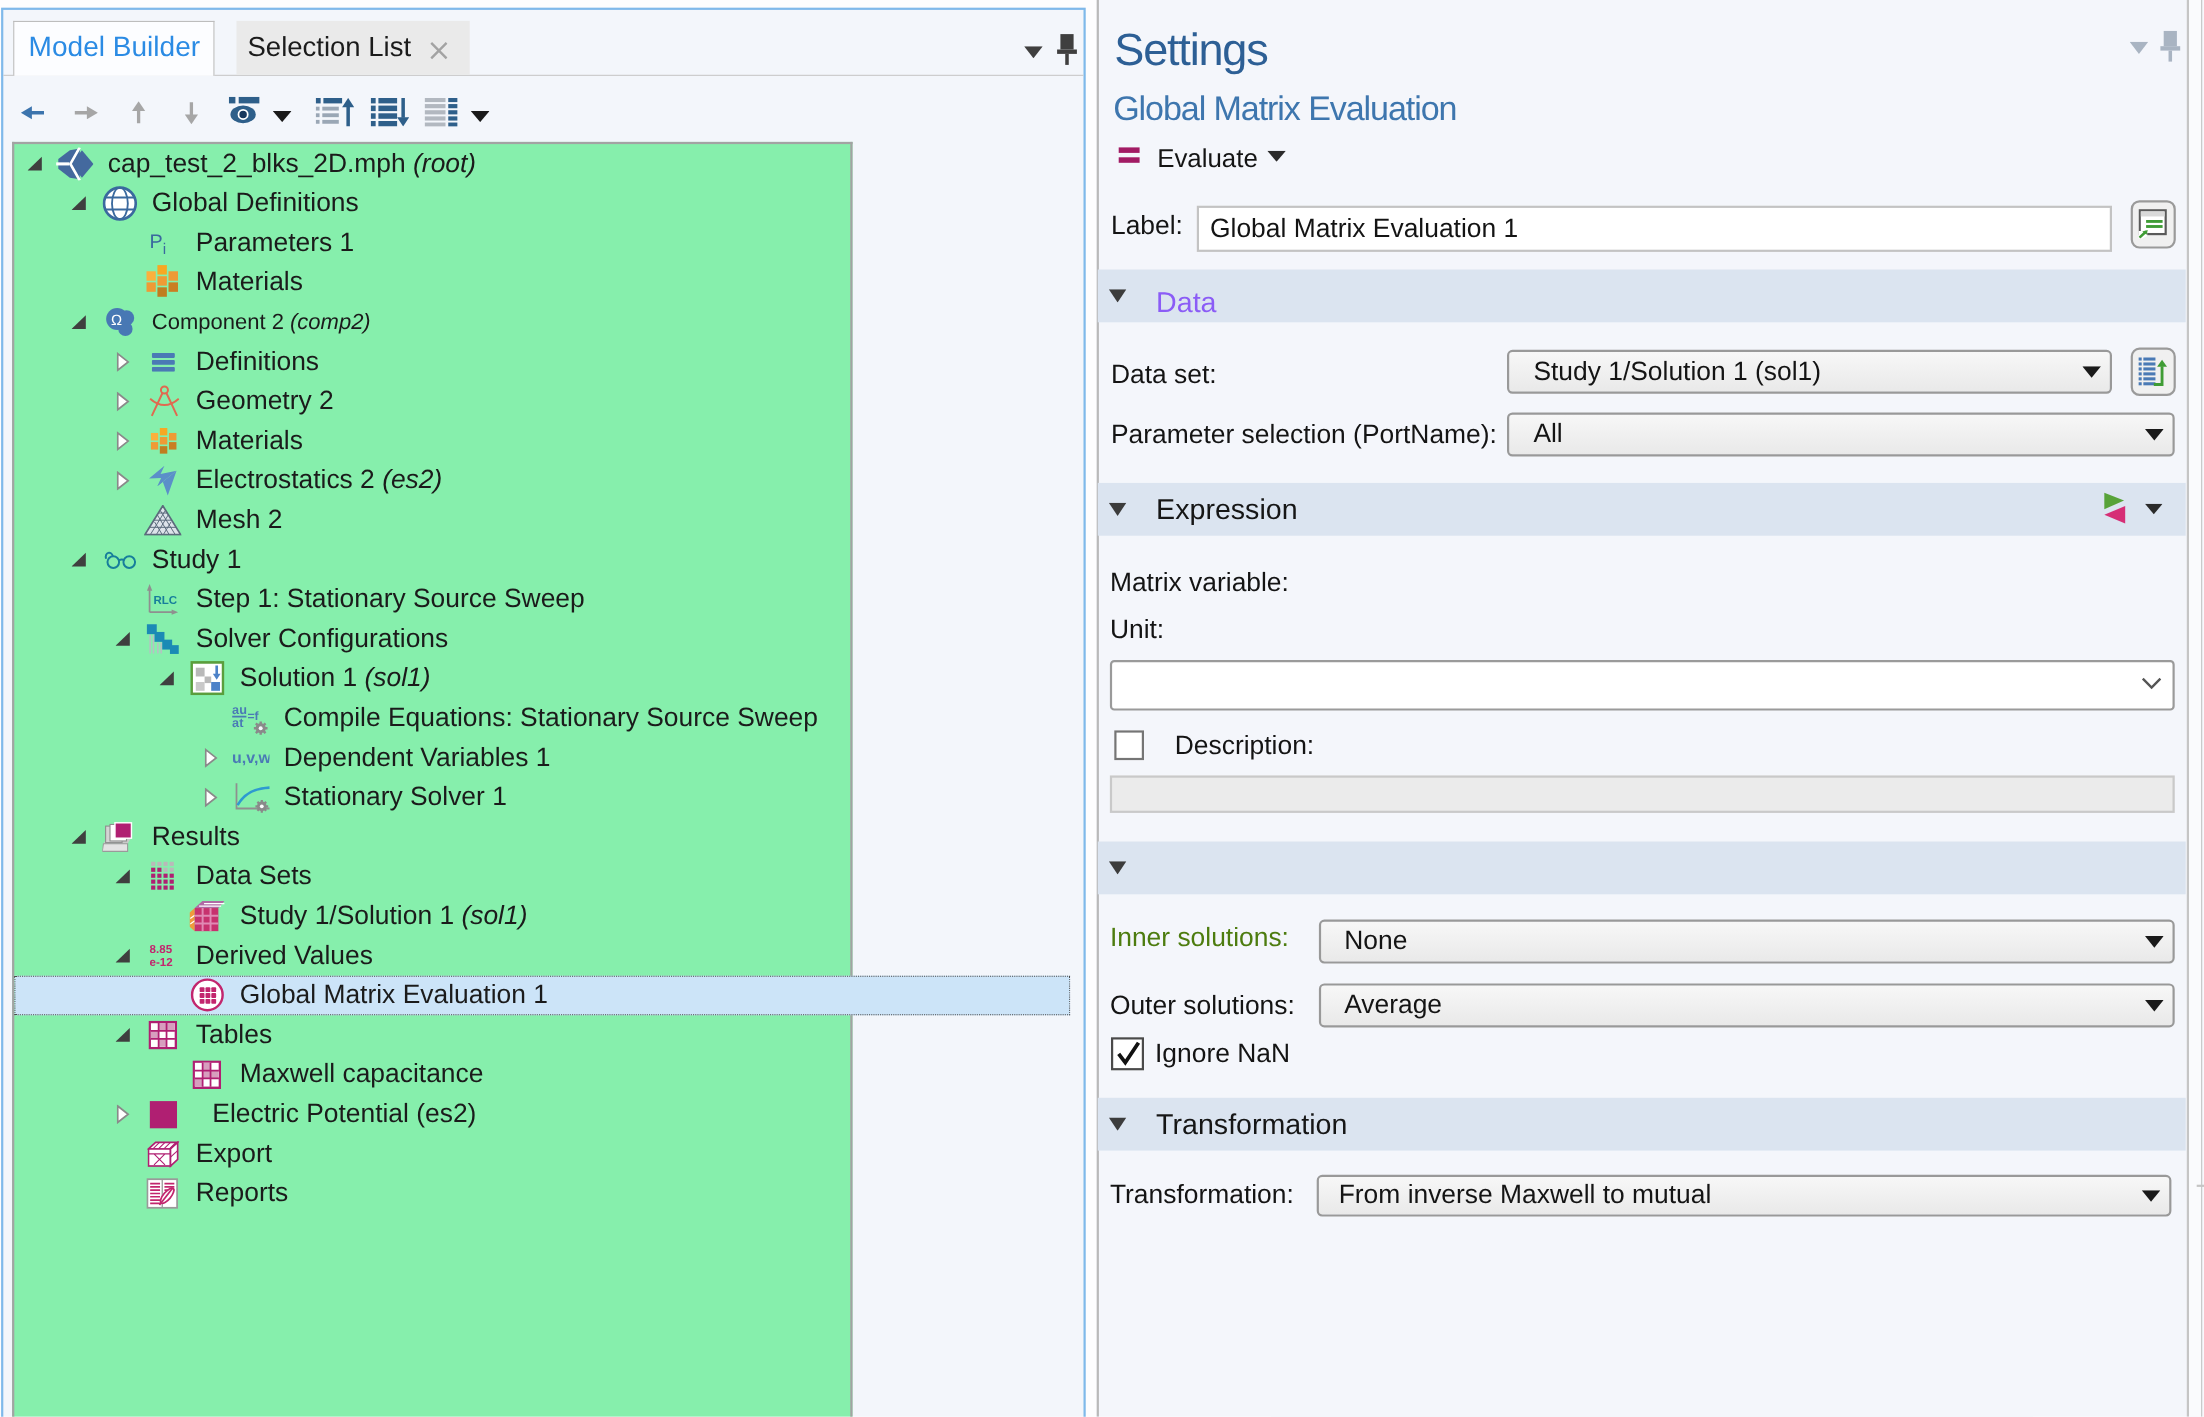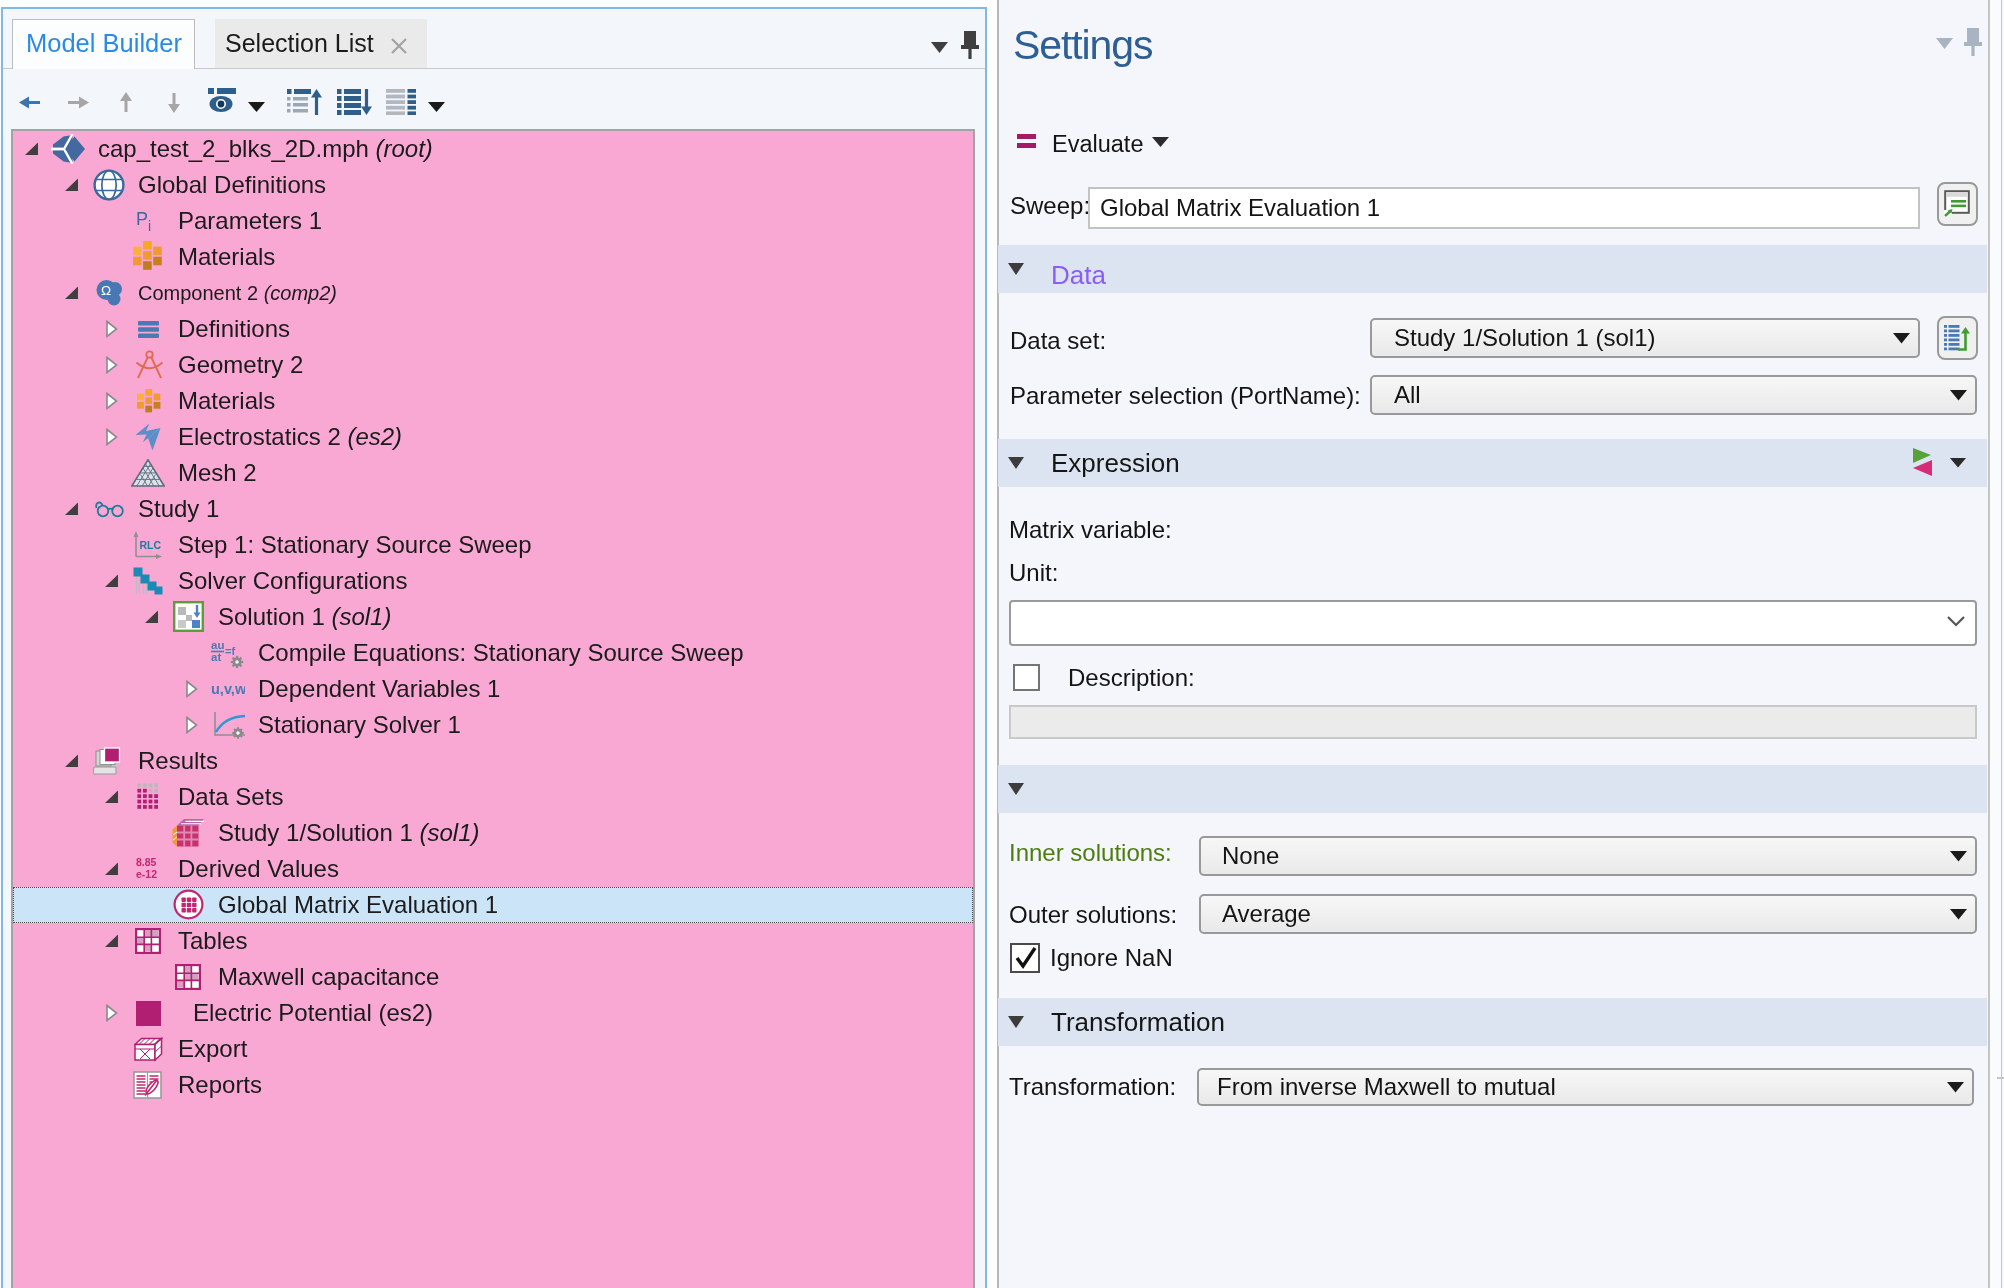--- a/index.html
+++ b/index.html
@@ -77,21 +77,21 @@
             <rect x="21.5" y="0" width="8.5" height="3.8" fill="#2e5f8a"></rect>
             <rect x="21.5" y="5.6" width="8.5" height="3.8" fill="#2e5f8a"></rect>
             <rect x="21.5" y="11.2" width="8.5" height="3.8" fill="#2e5f8a"></rect>
             <rect x="21.5" y="16.8" width="8.5" height="3.8" fill="#2e5f8a"></rect>
             <rect x="21.5" y="22.4" width="8.5" height="3.8" fill="#2e5f8a"></rect>
           </svg></div>
 <div style="position:absolute;left:429px;top:98px"><svg width="17" height="10" viewBox="0 0 17 10" style="">
             <polygon points="0,0 17,0 8.5,10" fill="#1a1a1a"></polygon>
           </svg></div>
       </div>
-<div style="position:absolute;left:8px;top:120px;width:964px;height:1159px;background:#f9a8d4;border:2px solid #a3a3a3;border-bottom:none;box-sizing:border-box">
+<div style="position:absolute;left:8px;top:120px;width:764px;height:1159px;background:#86efac;border:2px solid #a3a3a3;border-bottom:none;box-sizing:border-box">
 <div style="position:absolute;left:0px;top:0px;width:960px;height:1157px;overflow:hidden">
           <div style="position:relative">
             <svg style="position:absolute;left:12px;top:11px" width="14" height="14" viewBox="0 0 14 14">
               <polygon points="0,13 13,0.5 13,13" fill="#3f3f3f"></polygon>
             </svg>
 <div style="position:absolute;left:38px;top:3px;width:34px;height:30px"><svg width="34" height="30" viewBox="0 0 34 30" style="">
                 <polygon points="2,10.5 12.5,2.5 21.5,1 21.5,29 12.5,27.5 2,19.5" fill="#44699e"></polygon>
                 <polygon points="23.5,2.5 34,15 23.5,27.5 13.5,15" fill="#44699e"></polygon>
                 <rect x="0" y="13.6" width="12" height="2.8" fill="#fff"></rect>
                 <path d="M21.5,0 L13,15 L21.5,30" stroke="#fff" stroke-width="2.4" fill="none"></path>
@@ -379,27 +379,28 @@
 <div style="position:absolute;left:1997px;top:1077px;width:7px;height:1.5px;background:#c5c5c5"></div>
 <svg style="position:absolute;left:1936px;top:38px" width="17" height="11" viewBox="0 0 17 11">
       <polygon points="0,0 17,0 8.5,11" fill="#a9b4c2"></polygon>
     </svg>
 <svg style="position:absolute;left:1963px;top:28px" width="20" height="29" viewBox="0 0 20 29">
       <rect x="4" y="0" width="12" height="14" fill="#a9b4c2"></rect>
       <rect x="1" y="14" width="18" height="4" fill="#a9b4c2"></rect>
       <rect x="8.4" y="18" width="3.2" height="10" fill="#a9b4c2"></rect>
     </svg>
 <div style="position:absolute;left:1013px;top:23px;font-size:41px;line-height:44px;color:#2d5f95;letter-spacing:-1.1px">Settings</div>
+<div style="position:absolute;left:1012px;top:82px;font-size:31px;line-height:34px;color:#3e76ae;letter-spacing:-1px">Global Matrix Evaluation</div>
 <div style="position:absolute;left:1017px;top:134px;width:19px;height:5px;background:#a21b64"></div>
 <div style="position:absolute;left:1017px;top:143px;width:19px;height:5px;background:#a21b64"></div>
 <div style="position:absolute;left:1052px;top:126px;height:36px;line-height:36px;font-size:23.5px;color:#141414">Evaluate</div>
 <svg style="position:absolute;left:1152px;top:137px" width="17" height="10" viewBox="0 0 17 10">
       <polygon points="0,0 17,0 8.5,10" fill="#2b2b2b"></polygon>
     </svg>
-<div style="position:absolute;left:1010px;top:188px;height:36px;line-height:36px;font-size:24px;color:#141414;white-space:nowrap">Sweep:</div>
+<div style="position:absolute;left:1010px;top:188px;height:36px;line-height:36px;font-size:24px;color:#141414;white-space:nowrap">Label:</div>
 <div style="position:absolute;left:1088px;top:187px;width:832px;height:42px;box-sizing:border-box;background:#fff;border:2px solid #c3c3c3"></div>
 <div style="position:absolute;left:1100px;top:190px;height:36px;line-height:36px;font-size:24px;color:#141414">Global Matrix Evaluation 1</div>
 <div style="position:absolute;left:1937px;top:182px;width:41px;height:44px;box-sizing:border-box;background:#f0f0f0;border:2.5px solid #9a9a9a;border-radius:8px"></div>
 <svg width="26" height="27" viewBox="0 0 26 27" style="position:absolute;left:1944px;top:190px">
       <rect x="1.2" y="1.2" width="23.6" height="21.6" fill="#fff" stroke="#5a5a5a" stroke-width="2"></rect>
       <rect x="2.2" y="2.2" width="21.6" height="4.6" fill="#d9d9d9"></rect>
       <rect x="7" y="10" width="15" height="2.6" fill="#3f9c35"></rect>
       <rect x="7" y="14.6" width="15" height="2.6" fill="#3f9c35"></rect>
       <polygon points="0,20 8,20 8,24.5 3,27 0,27" fill="#fff"></polygon>
       <path d="M1,26 L7,20.5" stroke="#3f9c35" stroke-width="2.4"></path>

